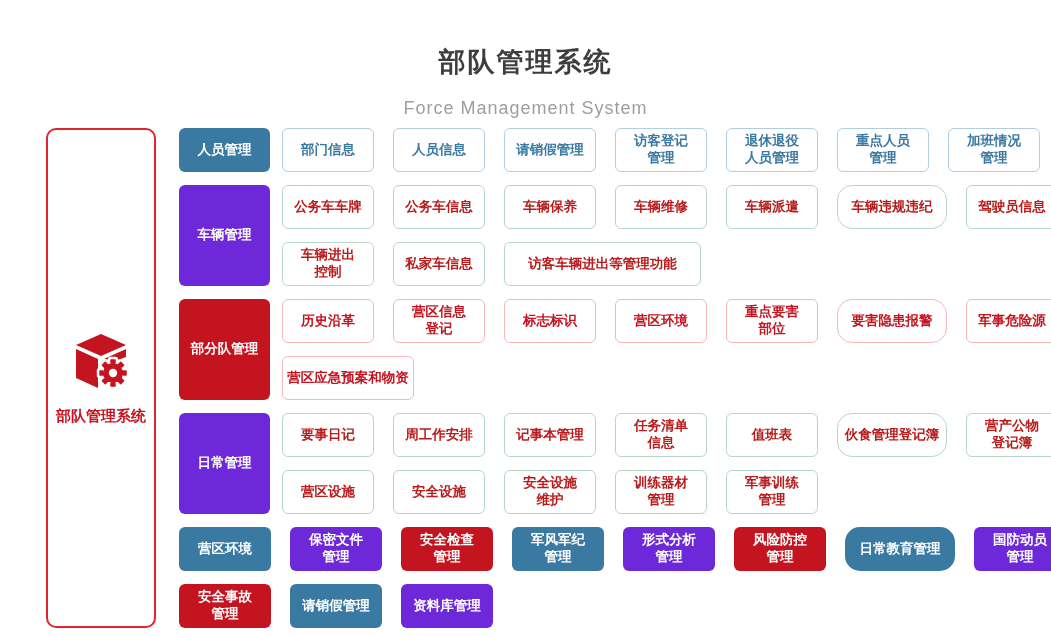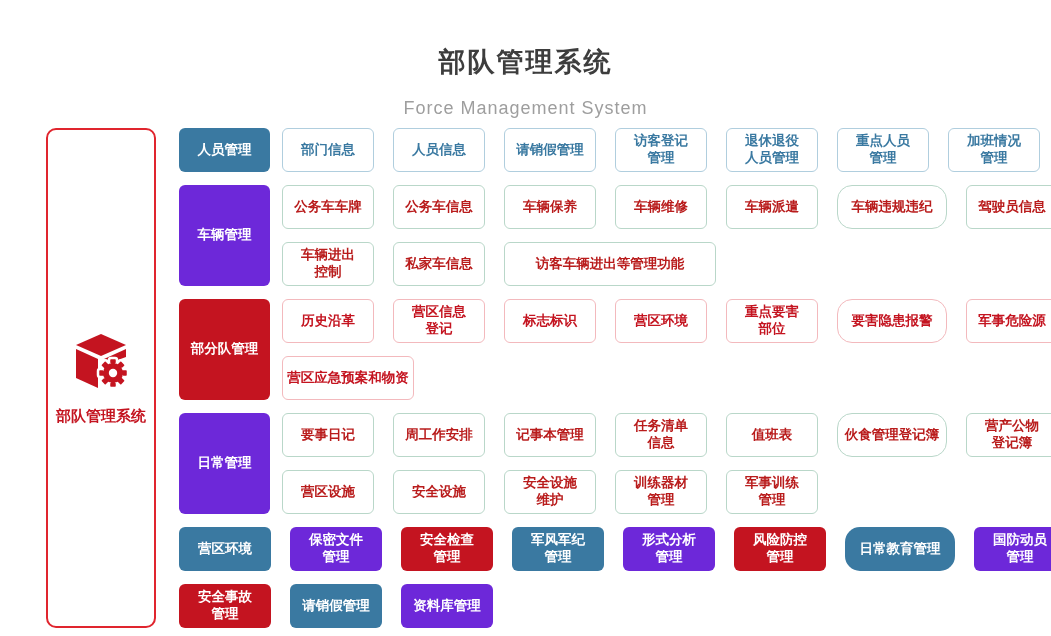--- a/index.html
+++ b/index.html
@@ -21,21 +21,21 @@
   .row { display:flex; gap:12px; align-items:stretch; }
   .lines { display:flex; flex-direction:column; gap:13px; }
   .line { display:flex; gap:19px;align-items:flex-end; }
 
   .box { height:44px; border-radius:6px; display:flex; align-items:center; justify-content:center;
          text-align:center; font-size:13.5px; font-weight:700; line-height:1.25;
          white-space:pre-line; padding:2px 4px; }
   .w-std { width:92px; }
   .w-wide { width:110px;border-radius:15px; }
   .w-lg { width:132px; }
-  .w-xl { width:212px; }
+  .w-xl { width:197px; }
   .cat { width:91px; flex:0 0 91px; height:auto; }
 
   .solid { color:#ffffff; border:none; }
   .solid.blue { background:#3a79a1; }
   .solid.green { background:#6d28d9; }
   .solid.red { background:#c41420; }
 
   .outline { background:#fff; border:1px solid; }
   .outline.blue { color:#3a79a1; border-color:#b0cede; }
   .outline.green { color:#b91c1c; border-color:#b9d7c9; }

